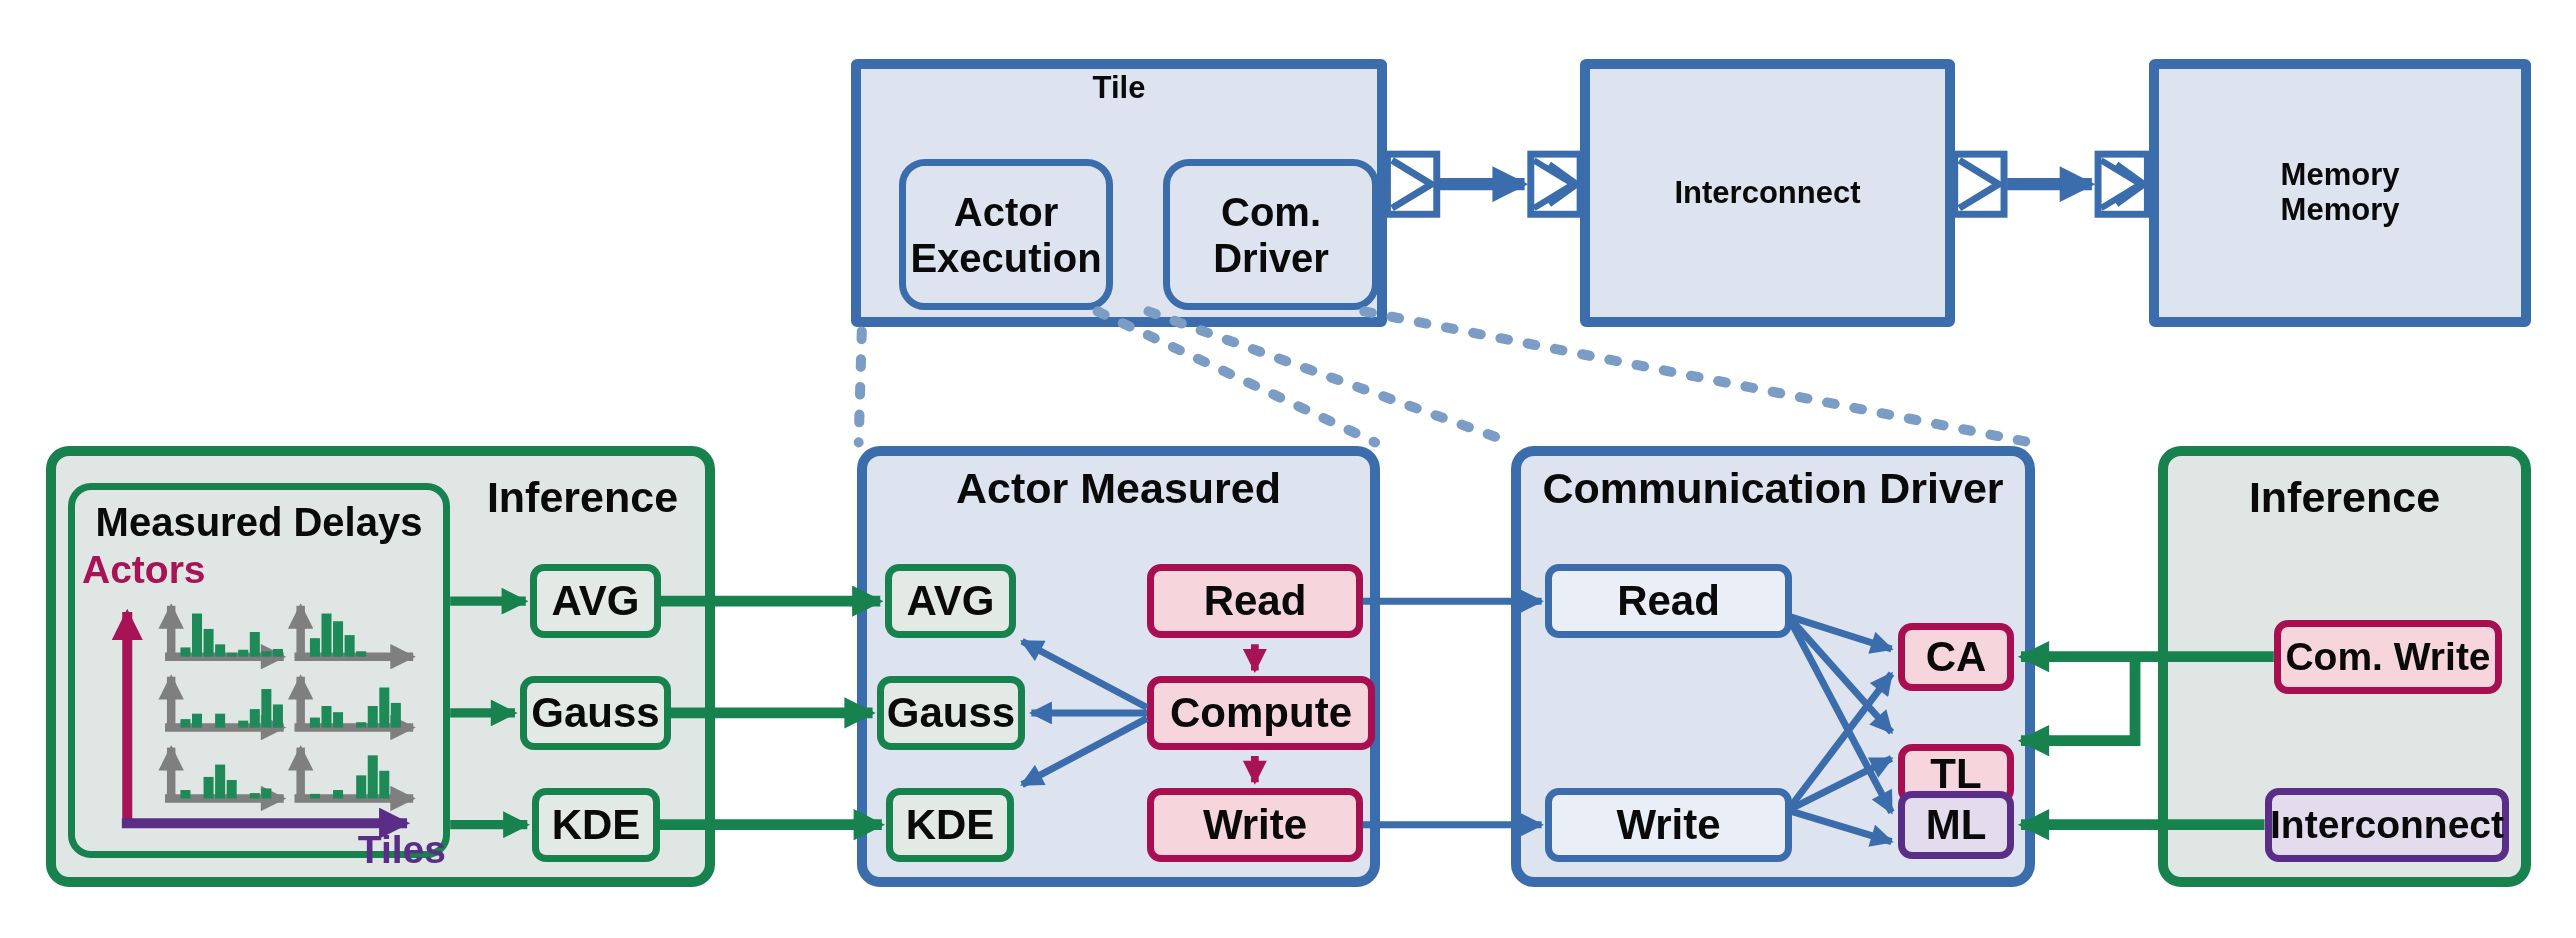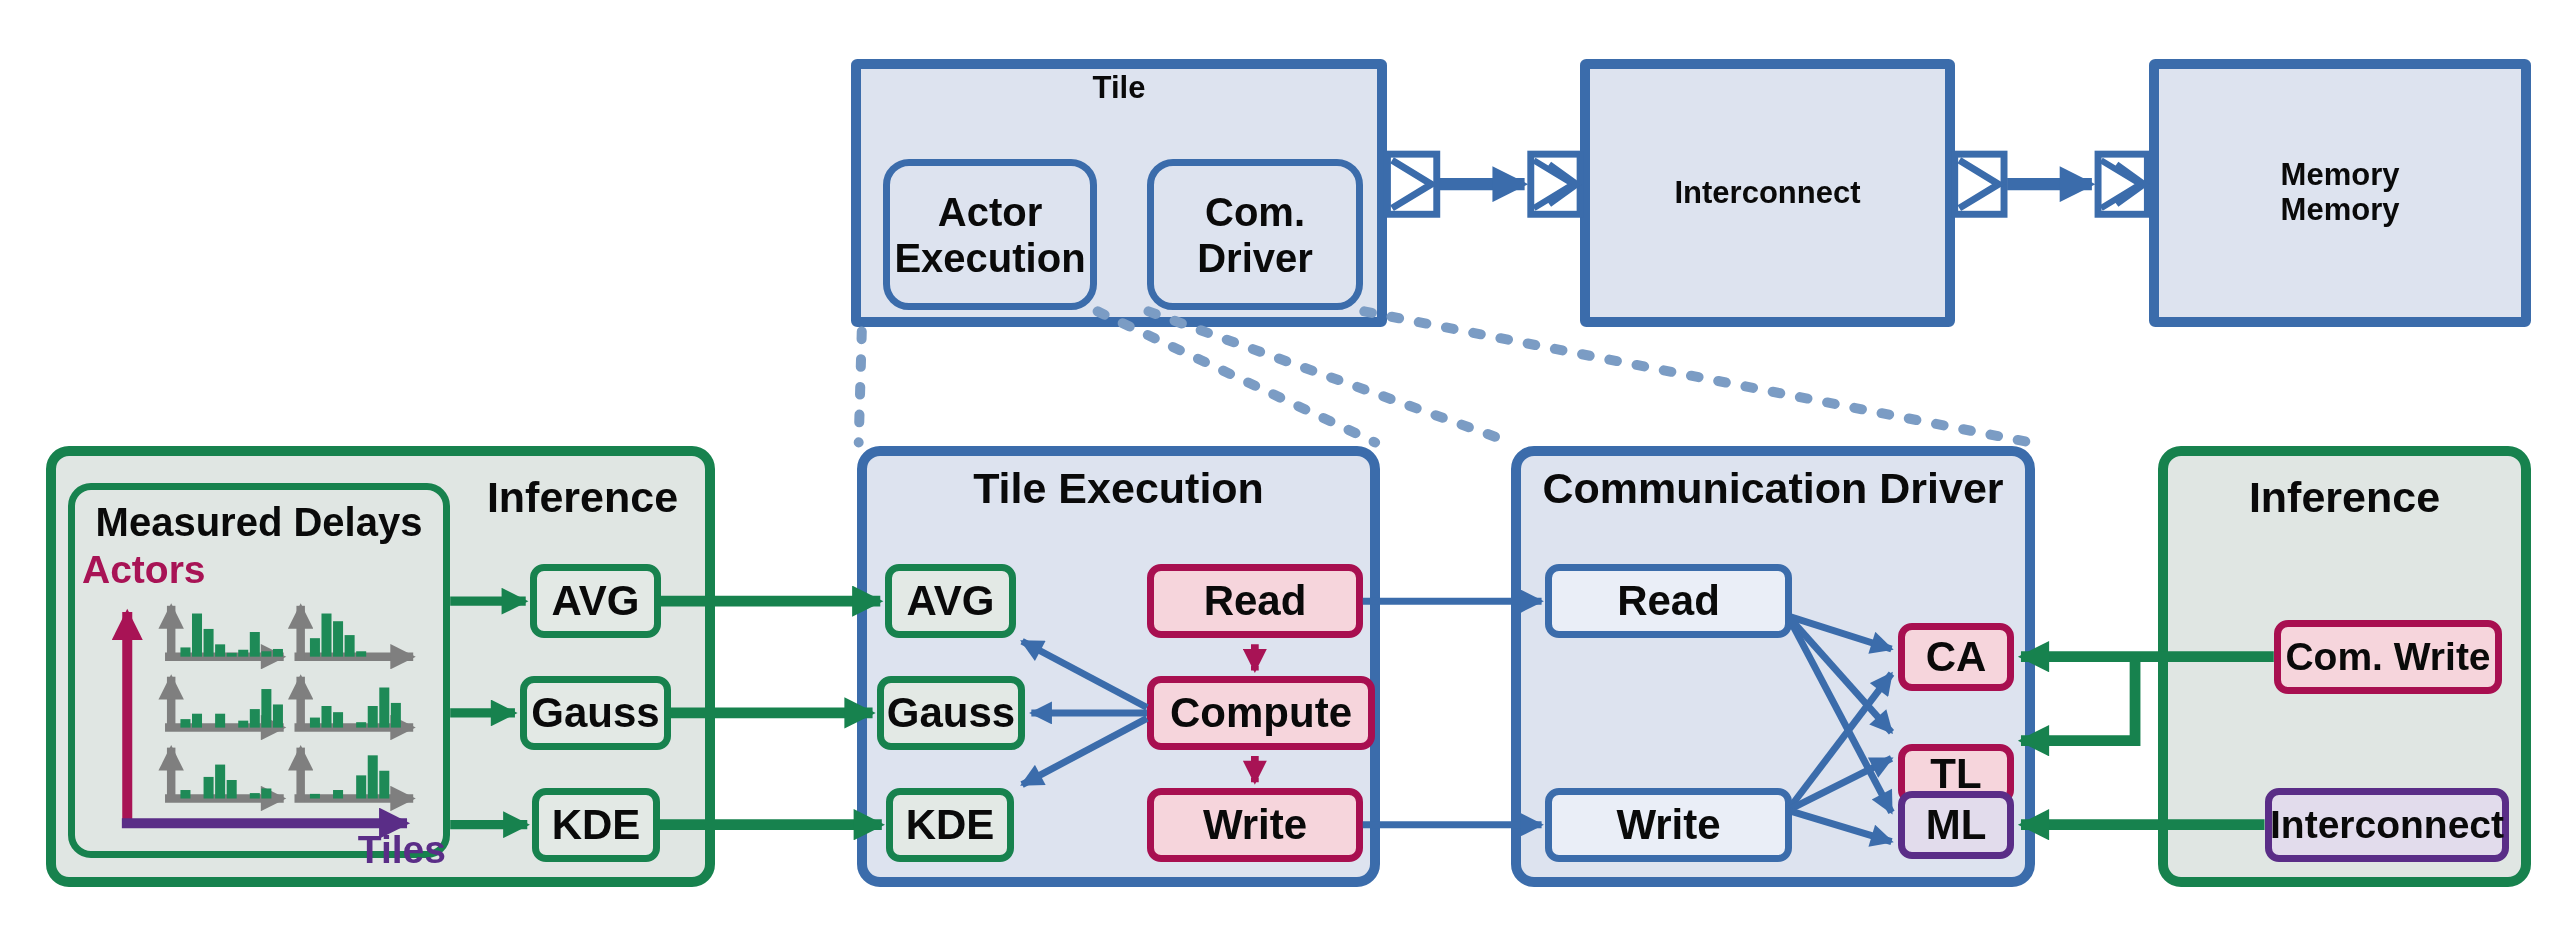--- a/index.html
+++ b/index.html
@@ -3,21 +3,21 @@
 <meta charset="utf-8">
 <style>
   html,body{margin:0;padding:0;background:#ffffff;}
   .canvas{position:relative;width:2576px;height:938px;background:#fff;overflow:hidden;
           font-family:"Liberation Sans","DejaVu Sans",sans-serif;font-weight:700;color:#0a0a0a;}
   .abs{position:absolute;box-sizing:border-box;}
   
   .blue-panel{border:10px solid #3b6cab;background:#dde3ef;border-radius:6.2px;}
   .blue-panel-round{border:10px solid #3b6cab;background:#dde3ef;border-radius:23px;}
   .green-panel{border:10px solid #17824e;background:#e0e6e3;border-radius:23px;}
-  .inner-blue{border:7.7px solid #3b6cab;background:#dde3ef;border-radius:26px;}
+  .inner-blue{border:7.7px solid #3b6cab;background:#dde3ef;border-radius:26px;margin-left:16px;}
   .md-box{border:7.7px solid #17824e;background:#e0e6e3;border-radius:23px;}
   .green-chip{border:7px solid #17824e;background:#e3e9e5;border-radius:14px;}
   .blue-chip{border:7px solid #3b6cab;background:#eaeef7;border-radius:14px;}
   .pink-chip{border:7px solid #a80f50;background:#f6d5dc;border-radius:14px;}
   .purple-chip{border:7px solid #5a2d87;background:#e2dcec;border-radius:14px;}
   .center{display:flex;align-items:center;justify-content:center;text-align:center;}
   .t58{font-size:31px;line-height:1.12;}
   .t56{font-size:43px;line-height:1.12;}
   .t54{font-size:42px;line-height:1.1;}
   .t52{font-size:40px;line-height:1.15;}
@@ -58,21 +58,21 @@
       <span>AVG</span>
     </div>
   <div class="abs green-chip center t54" style="left:520px;top:676px;width:151px;height:74px;">
       <span>Gauss</span>
     </div>
   <div class="abs green-chip center t54" style="left:532px;top:788px;width:128px;height:74px;">
       <span>KDE</span>
     </div>
 
   <div class="abs blue-panel-round" style="left:857px;top:446px;width:523px;height:441px;"></div>
-  <div class="abs t56" style="left:857px;top:464px;width:523px;text-align:center;">Tile Execution</div>
+  <div class="abs t56" style="left:857px;top:464px;width:523px;text-align:center;">Actor Measured</div>
   <div class="abs green-chip center t54" style="left:885px;top:564px;width:131px;height:74px;">
       <span>AVG</span>
     </div>
   <div class="abs green-chip center t54" style="left:877px;top:676px;width:148px;height:74px;">
       <span>Gauss</span>
     </div>
   <div class="abs green-chip center t54" style="left:886px;top:788px;width:128px;height:74px;">
       <span>KDE</span>
     </div>
   <div class="abs pink-chip center t54" style="left:1147px;top:564px;width:216px;height:74px;">

